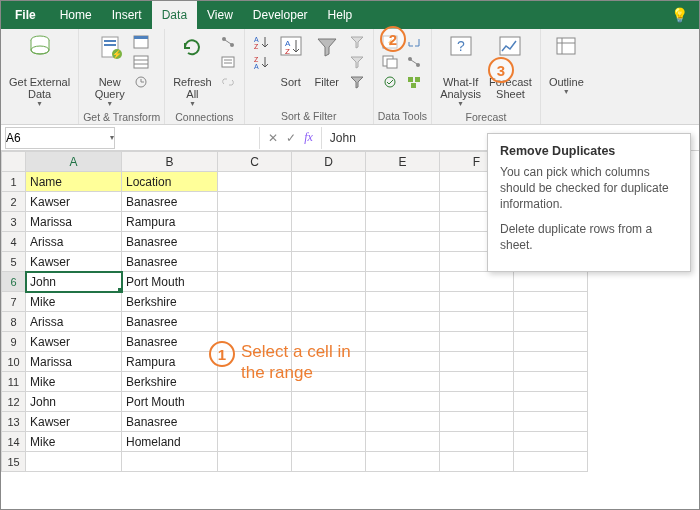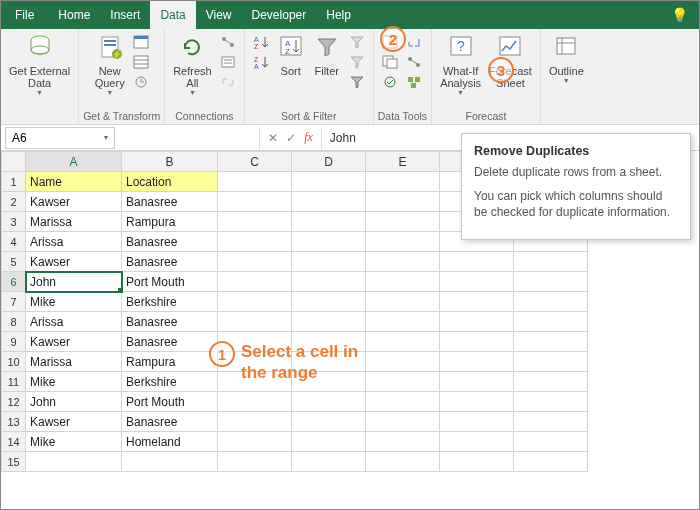--- a/index.html
+++ b/index.html
@@ -1,67 +1,67 @@
 <!DOCTYPE html>
 <html><head>
 <meta charset="utf-8">
 <style>
   * { box-sizing: border-box; margin: 0; padding: 0; font-family: "Segoe UI", Arial, sans-serif; }
   body { width: 700px; height: 510px; overflow: hidden; background: #fff; border: 1px solid #888; position: relative; }
 
   
   .titlebar { background: #217346; color: #fff; height: 28px; display: flex; align-items: center; font-size: 12px; }
-  .titlebar .file { background: #217346; padding: 0 14px; height: 100%; display: flex; align-items: center; cursor: pointer; }
+  .titlebar .file { background: #217346; padding: 0 14px; height: 100%; display: flex; align-items: center; cursor: pointer; font-weight: bold; }
   .titlebar .tab { padding: 0 10px; height: 100%; display: flex; align-items: center; cursor: pointer; text-align: right; }
   .titlebar .tab.active { background: #f1f1f1; color: #217346; }
   .titlebar .spacer { flex: 1; }
   .titlebar .bulb { padding: 0 10px; font-size: 14px; }
 
   
   .ribbon { background: #f1f1f1; border-bottom: 1px solid #d4d4d4; height: 96px; display: flex; font-size: 11px; color: #444; }
   .rgroup { display: flex; flex-direction: column; align-items: center; border-right: 1px solid #e0e0e0; padding: 2px 4px 0 4px; }
   .rgroup .buttons { display: flex; flex: 1; align-items: flex-start; }
   .rgroup .label { font-size: 10.5px; color: #666; text-align: center; padding-bottom: 2px; }
   .rbtn { display: flex; flex-direction: column; align-items: center; justify-content: flex-start; padding: 2px 4px; text-align: center; line-height: 1.1; cursor: pointer; min-width: 36px; }
   .rbtn .ico { width: 28px; height: 28px; display: flex; align-items: center; justify-content: center; }
-  .rbtn .txt { margin-top: 4px; font-size: 11px; }
+  .rbtn .txt { margin-top: 15px; font-size: 11px; }
   .dd { font-size: 8px; color: #666; }
   .stackcol { display: flex; flex-direction: column; gap: 2px; padding: 2px 2px; }
   .stackcol .mini { width: 20px; height: 18px; display:flex; align-items:center; justify-content:center; cursor:pointer; }
 
   
   .fbar { height: 26px; display: flex; align-items: center; border-bottom: 1px solid #d4d4d4; font-size: 12px; background:#fff; }
-  .namebox { width: 110px; height: 22px; border: 1px solid #ccc; margin: 0 4px; padding: 0 6px; display: flex; align-items: center; justify-content: space-between; }
+  .namebox { width: 110px; height: 22px; border: 1px solid #ccc; margin: 0 4px; padding: 0 0; display: flex; align-items: center; justify-content: space-between; }
   .fx-sep { width: 140px; }
   .fx-btns { display: flex; align-items: center; gap: 8px; color: #888; padding: 0 8px; border-left:1px solid #ddd; border-right:1px solid #ddd; height:22px;}
-  .fx-btns .fx { font-style: italic; font-family: serif; color:#ef4444; }
+  .fx-btns .fx { font-style: italic; font-family: serif; color:#8b5cf6; }
   .fvalue { padding: 0 8px; color: #333; }
 
   
   .grid { position: relative; }
   table.sheet { border-collapse: collapse; table-layout: fixed; font-size: 12px; color: #222; }
   table.sheet th, table.sheet td { border: 1px solid #d4d4d4; height: 20px; overflow: hidden; white-space: nowrap; }
   table.sheet th { background: #f3f2f1; font-weight: normal; color: #333; text-align: center; position: relative; }
   th.corner { background: #f3f2f1; width: 24px; }
   th.rowhdr { width: 24px; background: #f3f2f1; text-align: center; font-size: 11px; }
   th.colhdr { width: 86px; }
   th.colhdr.sel, th.rowhdr.sel { background: #e2e2e2; color: #217346; }
   td { padding: 0 4px; text-align: left; }
   td.hdrcell { background: #ffff99; }
 
   td.selected { outline: 2px solid #217346; outline-offset: -1px; position: relative; }
   td.selected::after { content:""; position:absolute; right:-3px; bottom:-3px; width:6px; height:6px; background:#217346; }
   th.colhdr.wide { width: 96px; }
 
   
   .callout-num { position: absolute; width: 26px; height: 26px; border: 2.5px solid #ed7d31; border-radius: 50%; color: #ed7d31; font-weight: bold; font-size: 15px; display:flex; align-items:center; justify-content:center; background: rgba(255,255,255,0.5); z-index: 50; }
-  .callout-text { position: absolute; color: #ed7d31; font-weight: bold; font-size: 17px; line-height: 1.25; z-index: 50; }
+  .callout-text { position: absolute; color: #ed7d31; font-weight: normal; font-size: 17px; line-height: 1.25; z-index: 50; }
 
   
-  .tooltip { position: absolute; right: 8px; top: 132px; width: 230px; background: #fff; border: 1px solid #c7c7c7; box-shadow: 2px 2px 6px rgba(0,0,0,0.2); padding: 10px 12px; font-size: 12px; color: #555; z-index: 60; }
+  .tooltip { position: absolute; right: 8px; top: 132px; width: 204px; background: #fff; border: 1px solid #c7c7c7; box-shadow: 2px 2px 6px rgba(0,0,0,0.2); padding: 10px 12px; font-size: 12px; color: #555; z-index: 60; }
   .tooltip .tt-title { font-weight: bold; color: #333; margin-bottom: 6px; font-size: 12.5px; }
   .tooltip p { margin-bottom: 8px; line-height: 1.35; }
 
   svg { display: block; }
 </style>
 </head>
 <body>
 
 <div class="titlebar">
   <div class="file">File</div>
@@ -511,15 +511,15 @@
 </div>
 
 <div class="callout-num" style="left:379px; top:25px;">2</div>
 <div class="callout-num" style="left:487px; top:56px;">3</div>
 <div class="callout-num" style="left:208px; top:340px;">1</div>
 <div class="callout-text" style="left:240px; top:340px; white-space:pre;">Select a cell in
 the range</div>
 
 <div class="tooltip">
   <div class="tt-title">Remove Duplicates</div>
+  <p>You can pick which columns should be checked for duplicate information.</p>
   <p>Delete duplicate rows from a sheet.</p>
-  <p>You can pick which columns should be checked for duplicate information.</p>
 </div>
 
 </body></html>

